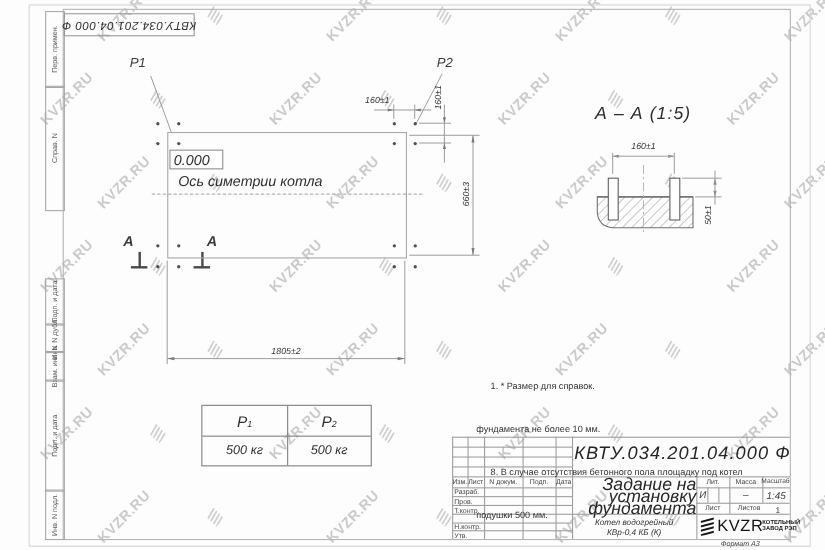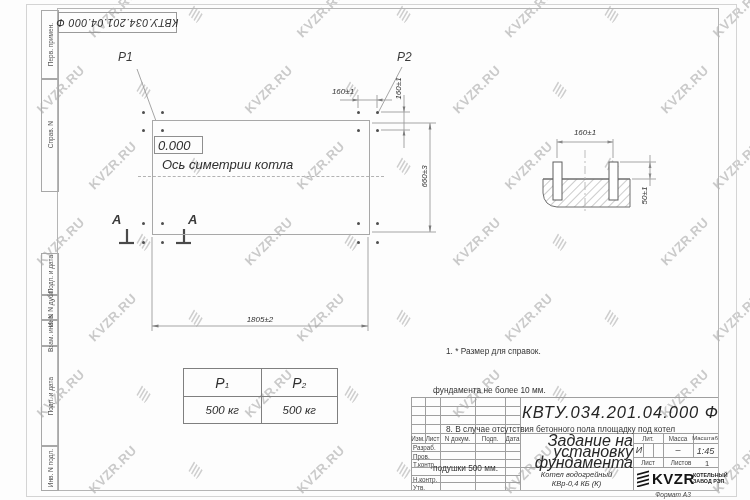--- a/index.html
+++ b/index.html
@@ -50,21 +50,21 @@
   .ltable .cell:nth-child(1),.ltable .cell:nth-child(2){border-top:none;}
   .ltable .cell:nth-child(odd){border-left:none;}
   .psym{font-style:italic;font-size:14px;color:#2e2e2e;}
   .psub{font-style:italic;font-size:8px;color:#2e2e2e;margin-top:5px;}
   .pval{font-style:italic;font-size:11.5px;color:#2e2e2e;}
   
   .vl,.hl{position:absolute;background:#9f9f9f;z-index:2;}
   .vl{width:1px;} .hl{height:1px;}
   .tb{font-size:6.3px;color:#444;text-align:center;z-index:3;}
   .tbl{font-size:6.3px;color:#444;text-align:left;z-index:3;}
-  .logo-name{font-weight:700;font-size:15px;letter-spacing:.5px;color:#141414;}
+  .logo-name{font-weight:400;font-size:15px;letter-spacing:.5px;color:#141414;}
   .logo-sub{font-size:5.3px;line-height:6.2px;color:#222;font-weight:bold;}
 </style>
 </head>
 <body>
 
 <div class="sheet">
 
   <div id="wm-layer">
       <div class="wm" style="left: -22px; top: 6px;"></div>
       <div class="wm" style="left: 82px; top: 6px;">KVZR.RU</div>
@@ -329,20 +329,21 @@
   <div class="txt it" style="left:162px;top:157px;font-size:13px;color:#2e2e2e;">Ось симетрии котла</div>
   <div class="txt it" style="left:118px;top:50px;font-size:12px;">P1</div>
   <div class="txt it" style="left:397px;top:50px;font-size:12px;">P2</div>
   <div class="txt dim" style="left:328px;top:87px;width:30px;text-align:center;">160±1</div>
   <div class="txt dim rot90" style="left:378px;top:84px;width:40px;">160±1</div>
   <div class="txt dim rot90" style="left:404px;top:172px;width:40px;">660±3</div>
   <div class="txt dim" style="left:230px;top:315px;width:60px;text-align:center;">1805±2</div>
   <div class="txt it" style="left:112px;top:212px;font-size:13px;font-weight:bold;">А</div>
   <div class="txt it" style="left:188px;top:212px;font-size:13px;font-weight:bold;">А</div>
 
+  <div class="txt it" style="left:541px;top:95px;font-size:16px;letter-spacing:1px;color:#2c2c2c;">А – А  (1:5)</div>
   <div class="txt dim" style="left:570px;top:128px;width:30px;text-align:center;">160±1</div>
   <div class="txt dim rot90" style="left:626px;top:191px;width:36px;">50±1</div>
 
   <div class="ltable">
     <div class="cell">
       <span class="psym">P</span>
       <span class="psub">1</span>
     </div>
     <div class="cell">
       <span class="psym">P</span>

